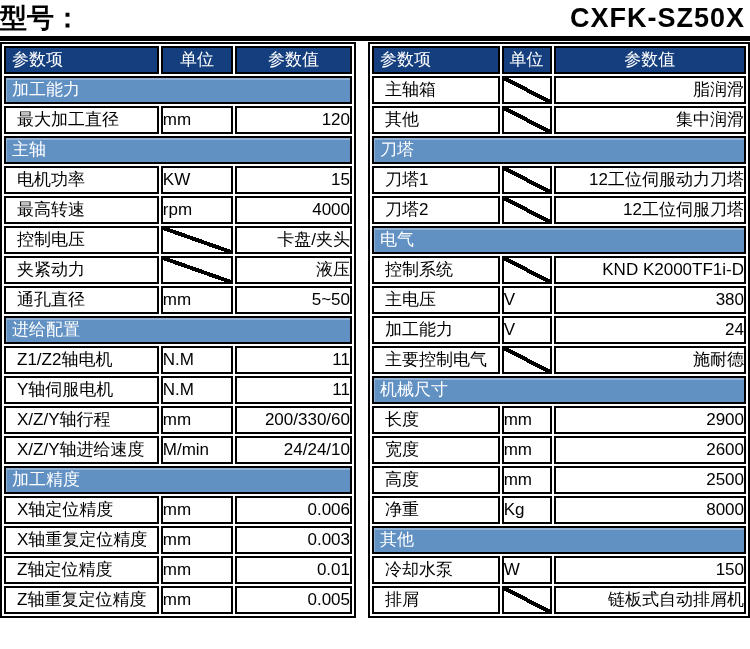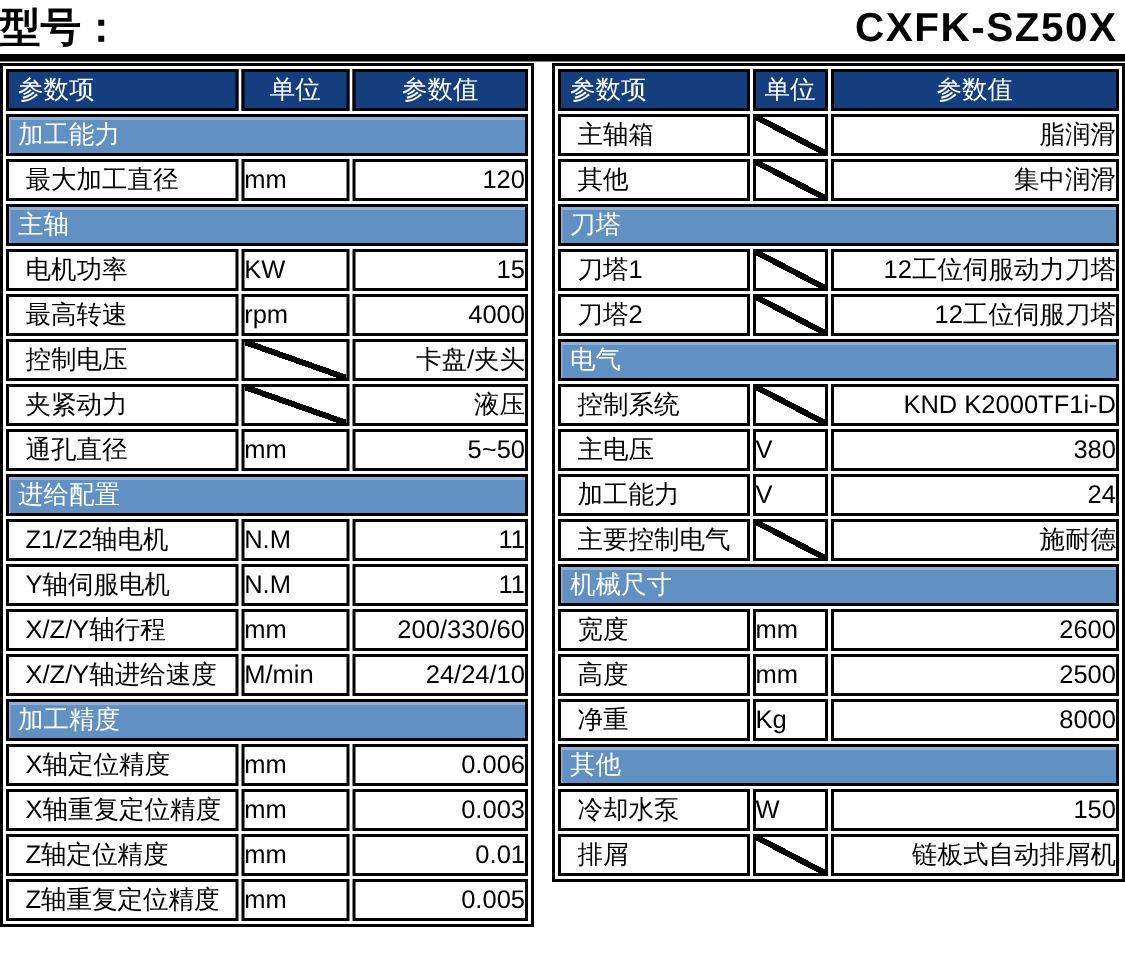--- a/index.html
+++ b/index.html
@@ -249,20 +249,25 @@
             <td class="name">主要控制电气</td>
             <td class="unit">
               <div class="slash"></div>
             </td>
             <td class="val">施耐德</td>
           </tr>
           <tr>
             <td class="sec" colspan="3">机械尺寸</td>
           </tr>
           <tr>
+            <td class="name">长度</td>
+            <td class="unit">mm</td>
+            <td class="val">2900</td>
+          </tr>
+          <tr>
             <td class="name">宽度</td>
             <td class="unit">mm</td>
             <td class="val">2600</td>
           </tr>
           <tr>
             <td class="name">高度</td>
             <td class="unit">mm</td>
             <td class="val">2500</td>
           </tr>
           <tr>

